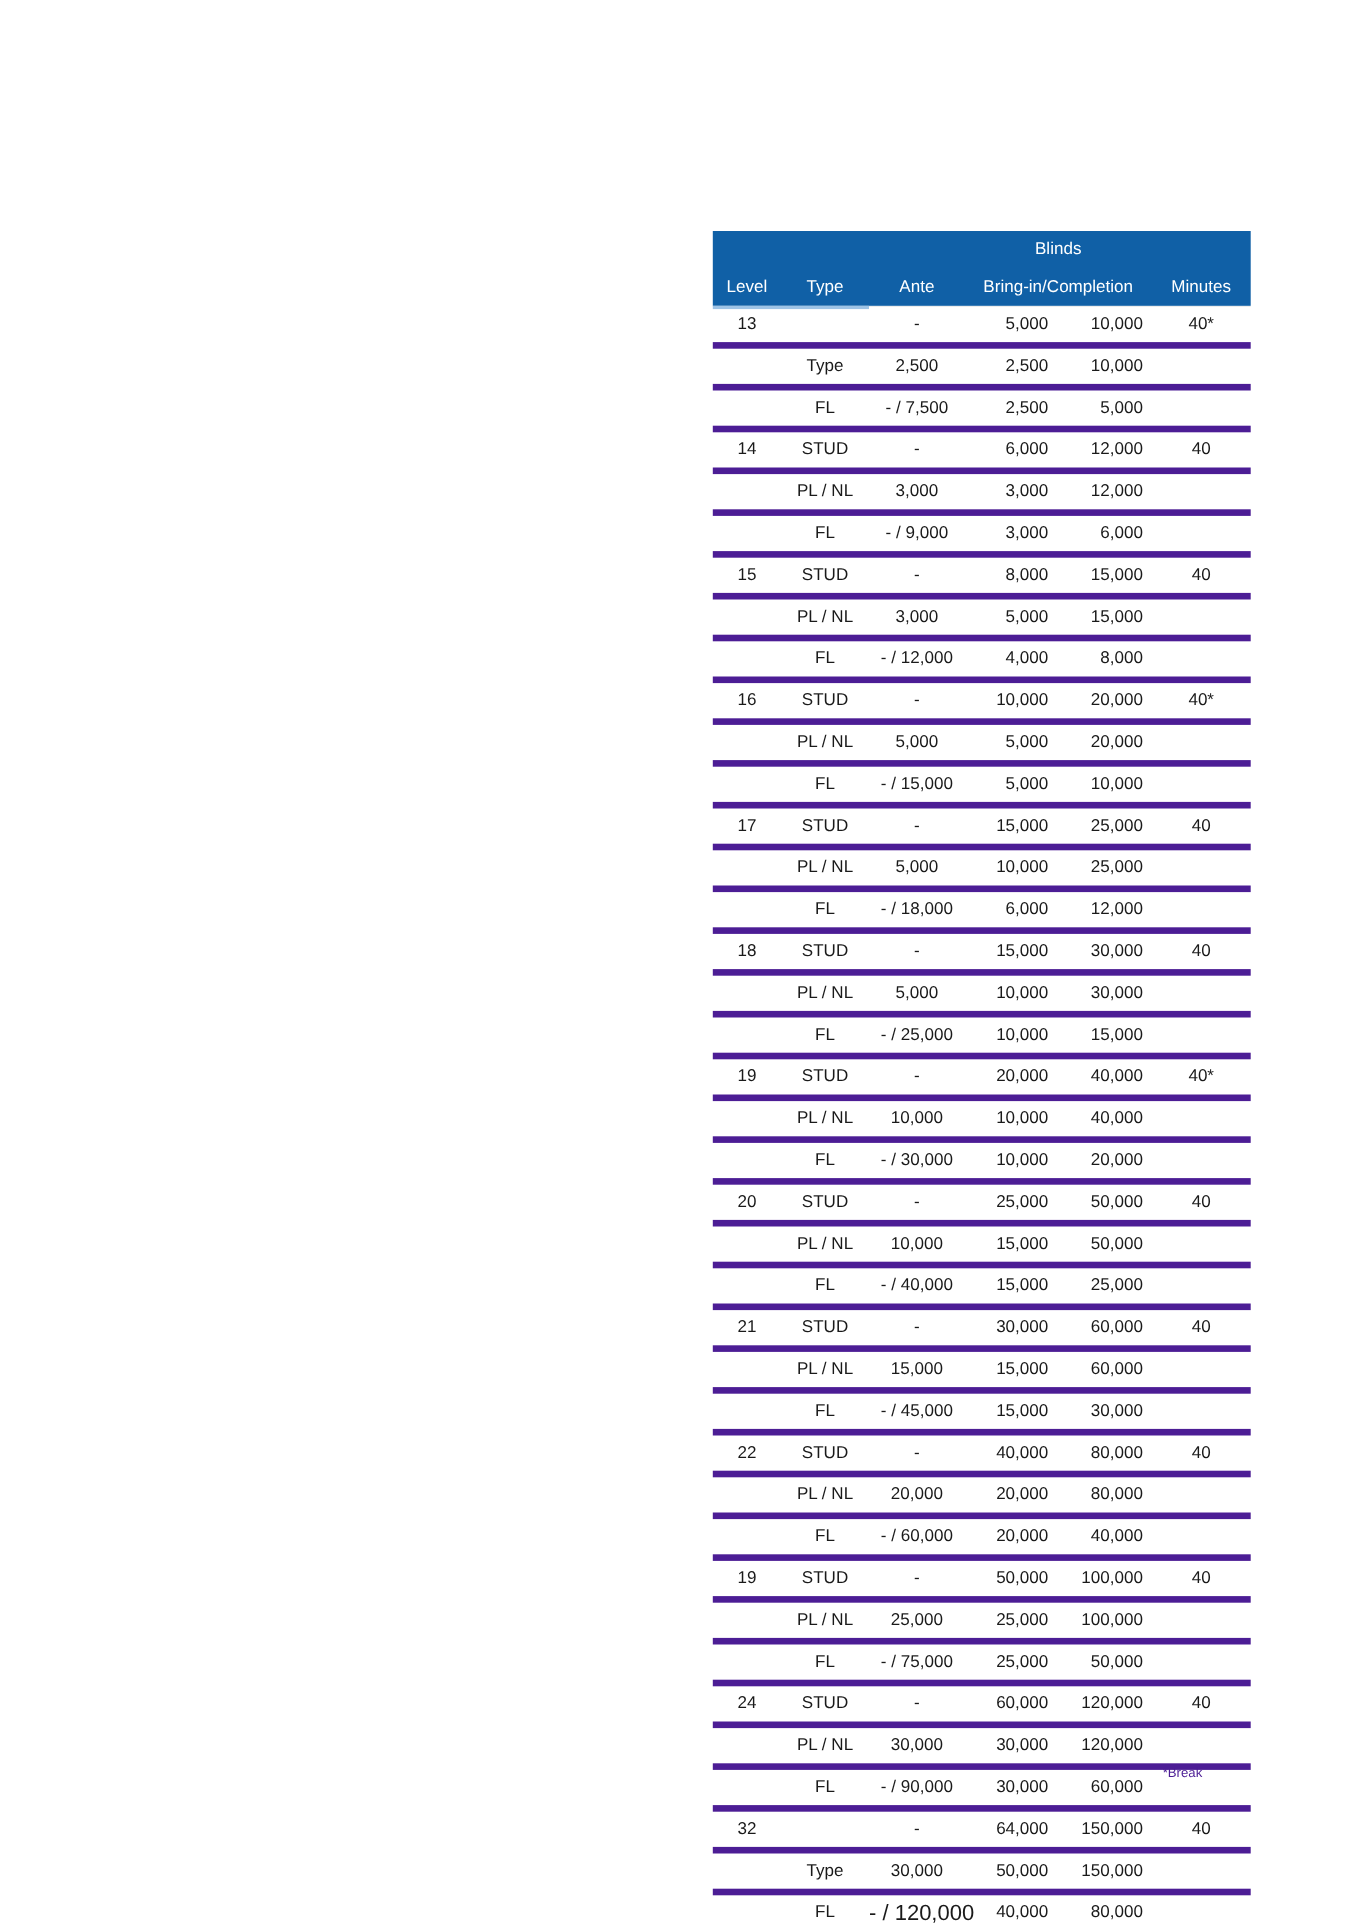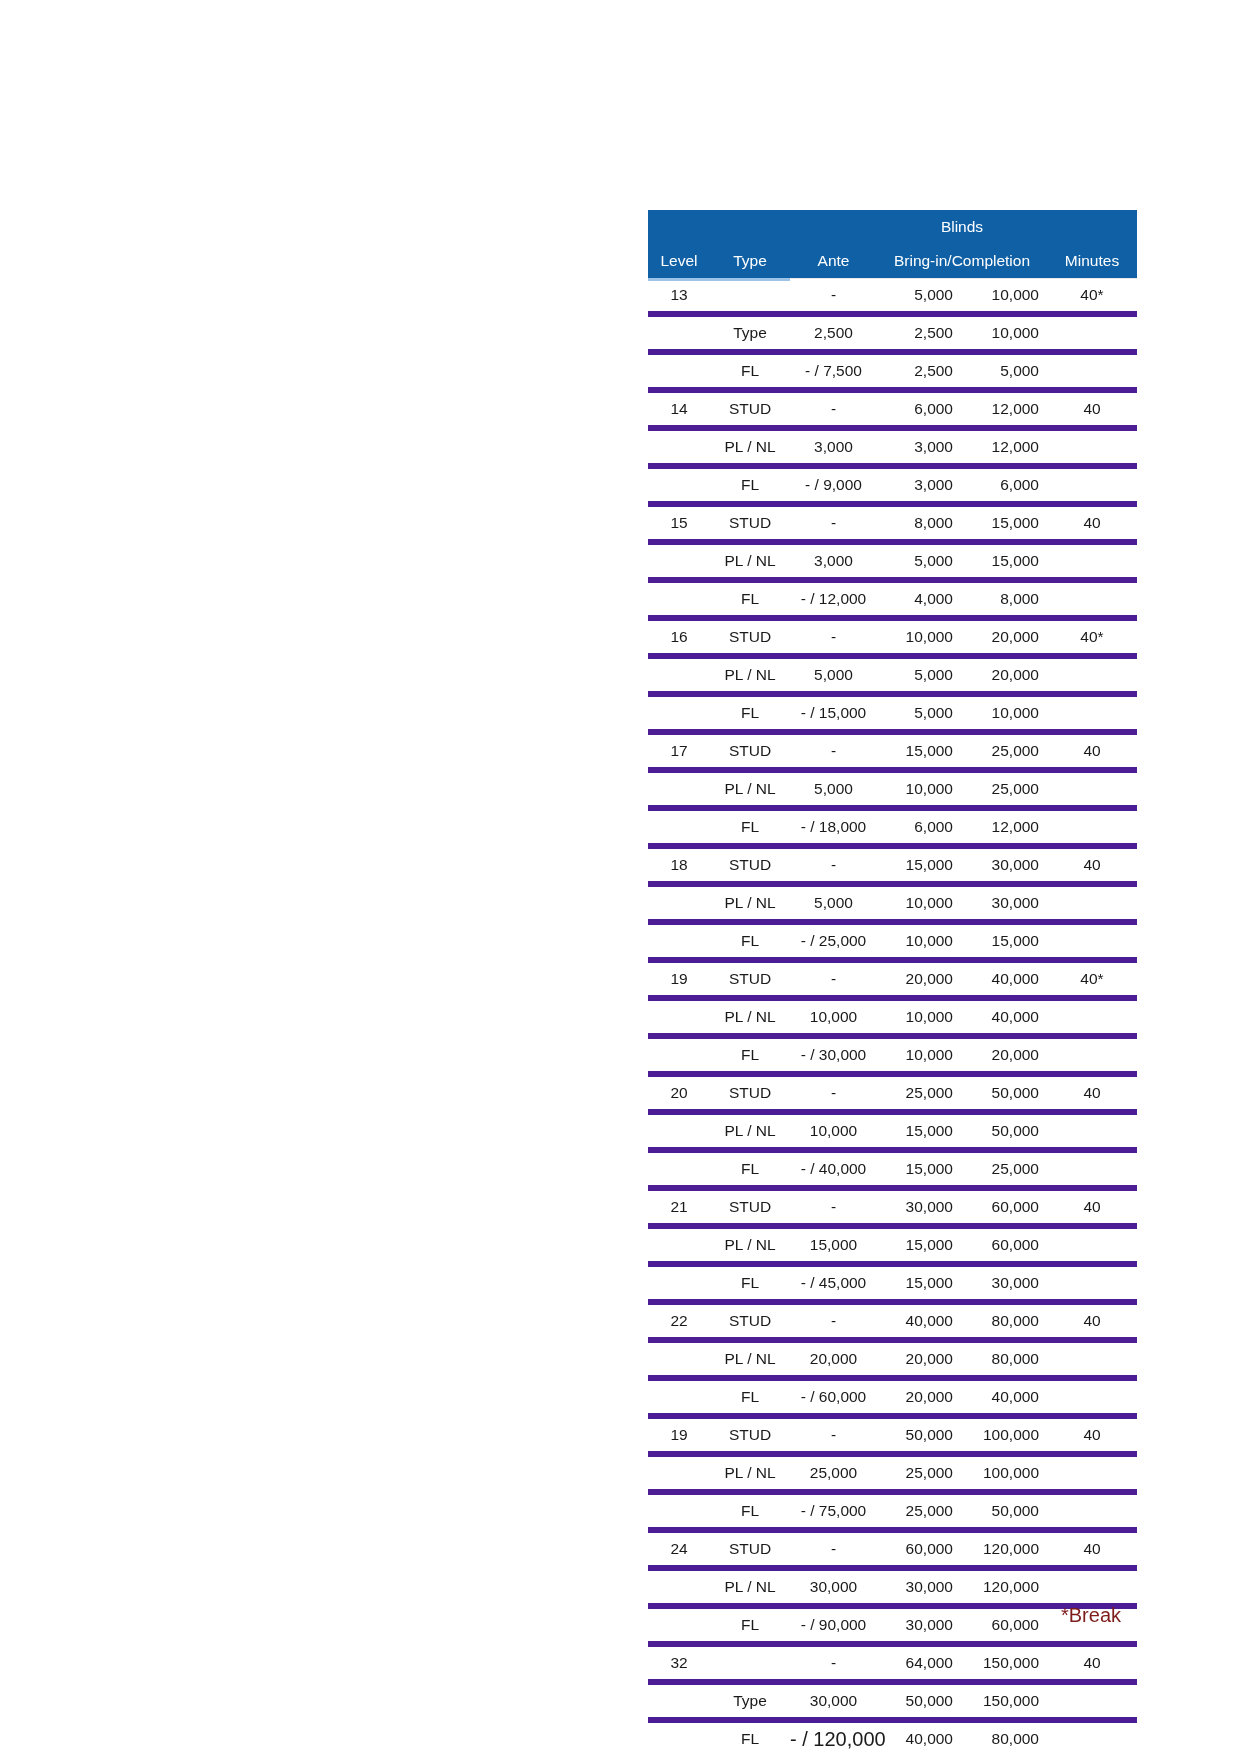--- a/index.html
+++ b/index.html
@@ -68,28 +68,28 @@
   .cell{white-space:nowrap;}
   .cell-level{text-align:center;}
   .cell-type{text-align:center;}
   .cell-ante{text-align:center;}
   .cell-ante.shrink{font-size:20px;}
   .cell-bringin{text-align:right;padding-right:9px;}
   .cell-completion{text-align:right;padding-right:8px;}
   .cell-minutes{text-align:center;}
   .footnote{
     position:absolute;
-    left:640px;
+    left:612px;
     top:1604px;
     width:489px;
     text-align:right;
     padding-right:8px;
     box-sizing:border-box;
-    font-size:20px;
-    color:#7f1d1d;
+    font-size:12px;
+    color:#4c1d95;
   }
 </style>
 </head>
 <body>
 
 <div class="page">
 
   <div class="structure-table">
 
     <div class="thead">

